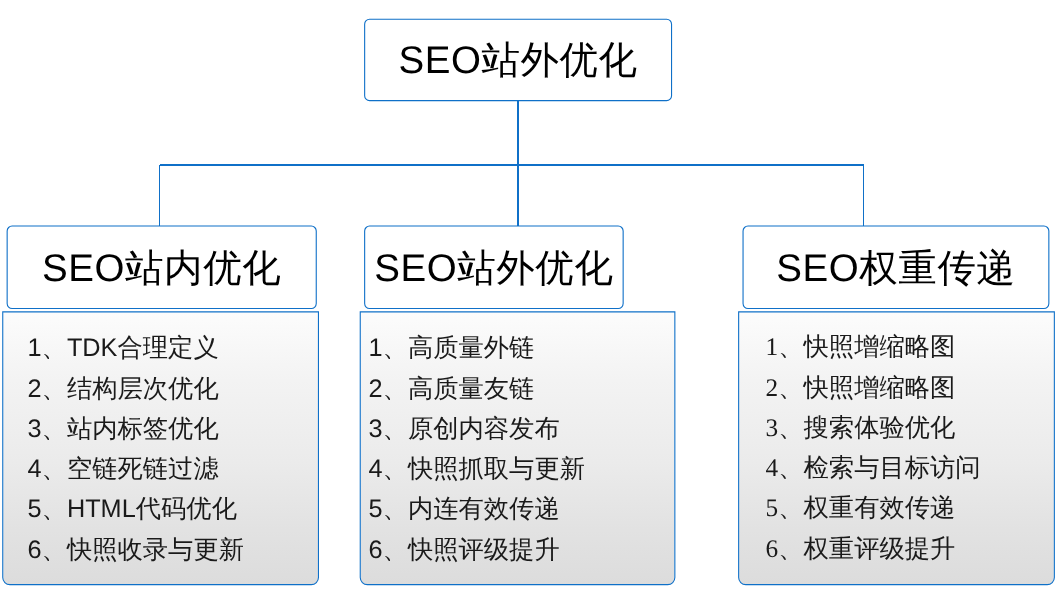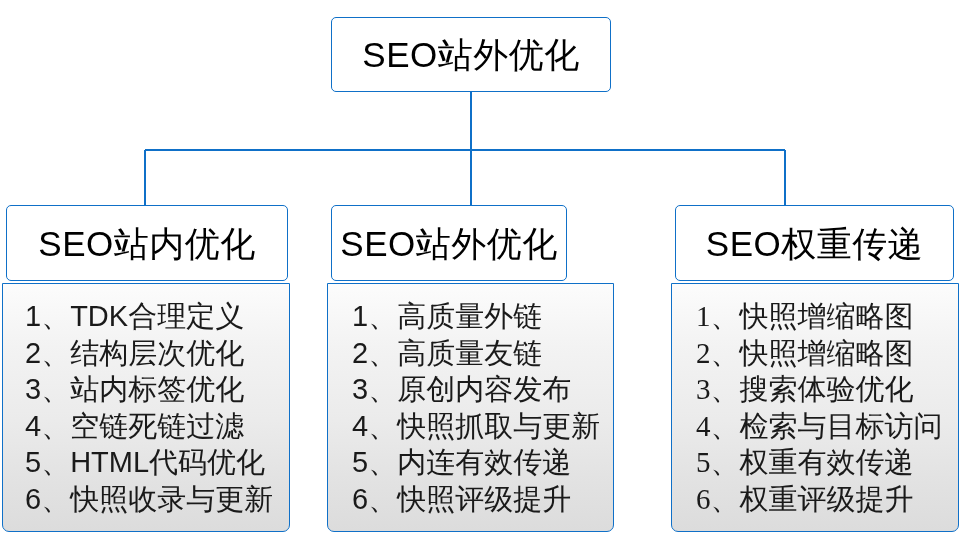--- a/index.html
+++ b/index.html
@@ -92,42 +92,42 @@
     background: linear-gradient(to bottom, #fcfcfc 0%, #f3f3f3 25%, #ebebeb 55%, #e2e2e2 80%, #dcdcdc 100%);
     padding: 14px 0 0 0;
     overflow: hidden;
   }
   .branch-list {
     list-style: none;
     margin: 0;
     padding: 0;
   }
   .branch-list li {
-    font-size: 29px;
+    font-size: 23px;
     line-height: 36.5px;
     color: #1a1a1a;
     white-space: nowrap;
     padding-left: 0;
   }
   .item-num {
     display: inline;
   }
   .item-text {
     display: inline;
   }
 
   
   #branch-1 .branch-header { left: 6px;  width: 282px; }
   #branch-1 .branch-body   { left: 2px;  width: 288px; }
   #branch-1 .branch-list   { padding-left: 22px; }
 
   
   #branch-2 .branch-header { left: 331px; width: 236px; }
   #branch-2 .branch-body   { left: 327px; width: 287px; }
-  #branch-2 .branch-list   { padding-left: 24px; }
+  #branch-2 .branch-list   { padding-left: 7px; }
 
   
   #branch-3 .branch-header { left: 675px; width: 279px; }
   #branch-3 .branch-body   { left: 671px; width: 288px; }
   #branch-3 .branch-list   { padding-left: 24px; font-family: Liberation Serif, serif; }
 </style>
 </head>
 <body>
 
 <div id="diagram-canvas">

